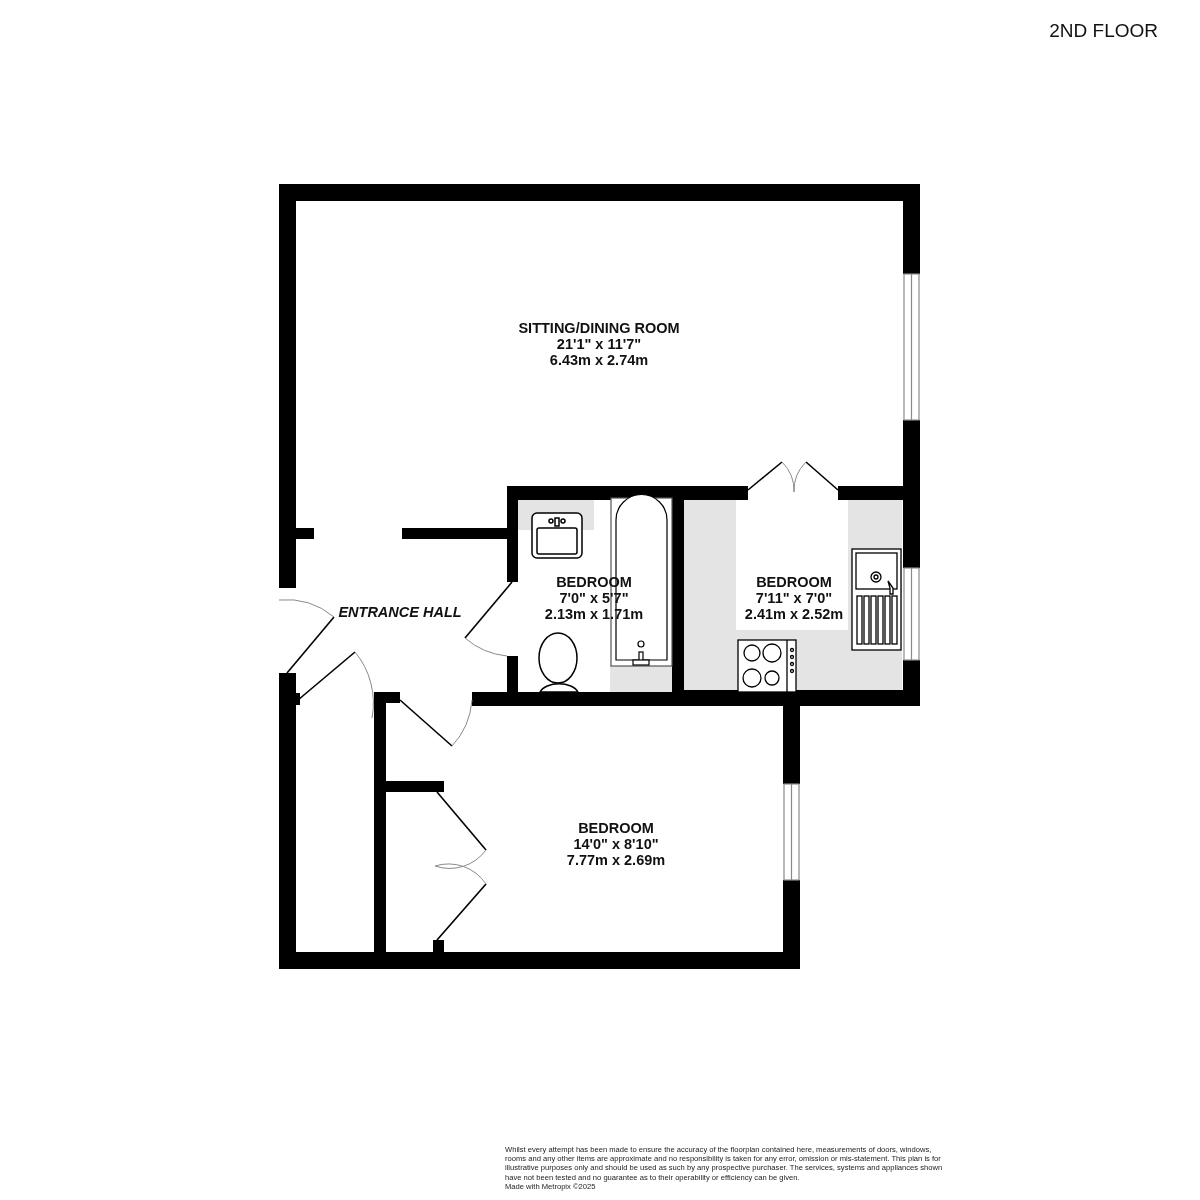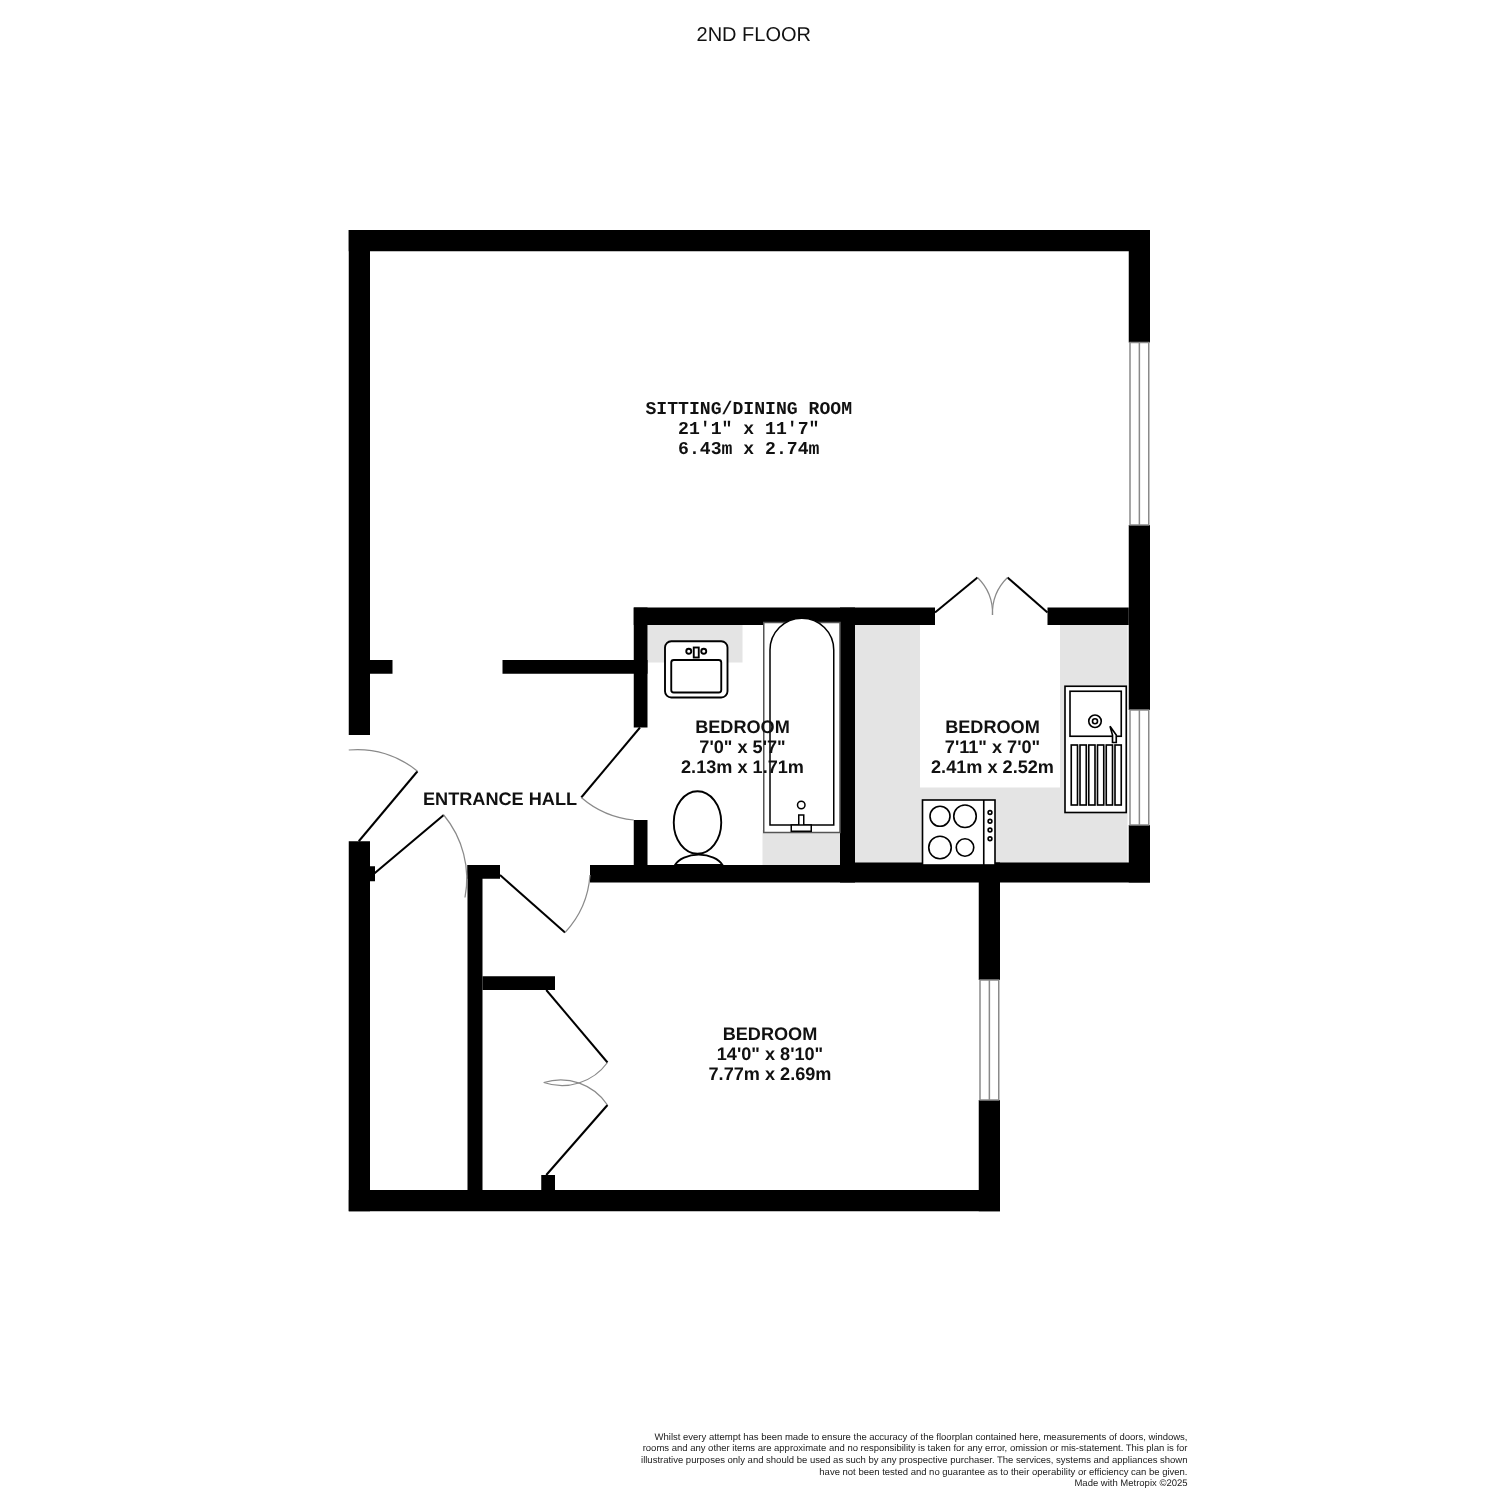--- a/index.html
+++ b/index.html
@@ -1,21 +1,21 @@
 <!DOCTYPE html>
 <html><head>
 <meta charset="utf-8">
 <style>
   html, body { margin: 0; padding: 0; background: #ffffff; }
   body { width: 1200px; height: 1200px; position: relative; overflow: hidden; font-family: "Liberation Sans", sans-serif; }
-  .title { position: absolute; left: 0; width: 1158px; top: 20px; text-align: center; font-size: 16px; color: #111; margin-left: 24px; }
+  .title { position: absolute; left: 0; width: 1158px; top: 20px; text-align: right; font-size: 19px; color: #111; }
   svg.plan { position: absolute; left: 0; top: 0; }
   .room-label { position: absolute; text-align: center; font-weight: bold; font-size: 14.5px; line-height: 16px; color: #111; transform: translateX(-50%); white-space: nowrap; }
   .room-label div { margin: 0; }
-  .disclaimer { position: absolute; left: 505px; top: 1145px; width: 445px; text-align: right; font-size: 7.6px; line-height: 9.2px; color: #222; }
+  .disclaimer { position: absolute; left: 505px; top: 1145px; width: 445px; text-align: left; font-size: 7.6px; line-height: 9.2px; color: #222; }
 </style>
 </head>
 <body>
 
 <div class="title">2ND FLOOR</div>
 
 <svg class="plan" width="1200" height="1200" viewBox="0 0 1200 1200">
 
   <g fill="#e4e4e4">
     <rect x="684" y="498" width="52" height="196"></rect>
@@ -143,36 +143,36 @@
     <path d="M 888 581 L 893 588 L 893 594 L 890 594 L 890 588 Z"></path>
     <rect x="857" y="596" width="5" height="48"></rect>
     <rect x="864" y="596" width="5" height="48"></rect>
     <rect x="871" y="596" width="5" height="48"></rect>
     <rect x="878" y="596" width="5" height="48"></rect>
     <rect x="885" y="596" width="5" height="48"></rect>
     <rect x="892" y="596" width="5" height="48"></rect>
   </g>
 </svg>
 
-<div class="room-label" style="left:599px; top:320px;font-family:Liberation Mono, monospace;">
+<div class="room-label" style="left:599px; top:320px;">
   <div>SITTING/DINING ROOM</div>
   <div>21'1"  x 11'7"</div>
   <div>6.43m  x 2.74m</div>
 </div>
 <div class="room-label" style="left:594px; top:574px;">
   <div>BEDROOM</div>
   <div>7'0"  x 5'7"</div>
   <div>2.13m  x 1.71m</div>
 </div>
 <div class="room-label" style="left:794px; top:574px;">
   <div>BEDROOM</div>
   <div>7'11"  x 7'0"</div>
   <div>2.41m  x 2.52m</div>
 </div>
-<div class="room-label" style="left:400px; top:632px;">
+<div class="room-label" style="left:400px; top:604px;font-style:italic;">
   <div>ENTRANCE HALL</div>
 </div>
 <div class="room-label" style="left:616px; top:808px;margin-top:12px;">
   <div>BEDROOM</div>
   <div>14'0"  x 8'10"</div>
   <div>7.77m  x 2.69m</div>
 </div>
 
 <div class="disclaimer">
   <div>Whilst every attempt has been made to ensure the accuracy of the floorplan contained here, measurements of doors, windows, rooms and any other items are approximate and no responsibility is taken for any error, omission or mis-statement. This plan is for illustrative purposes only and should be used as such by any prospective purchaser. The services, systems and appliances shown have not been tested and no guarantee as to their operability or efficiency can be given.</div>

